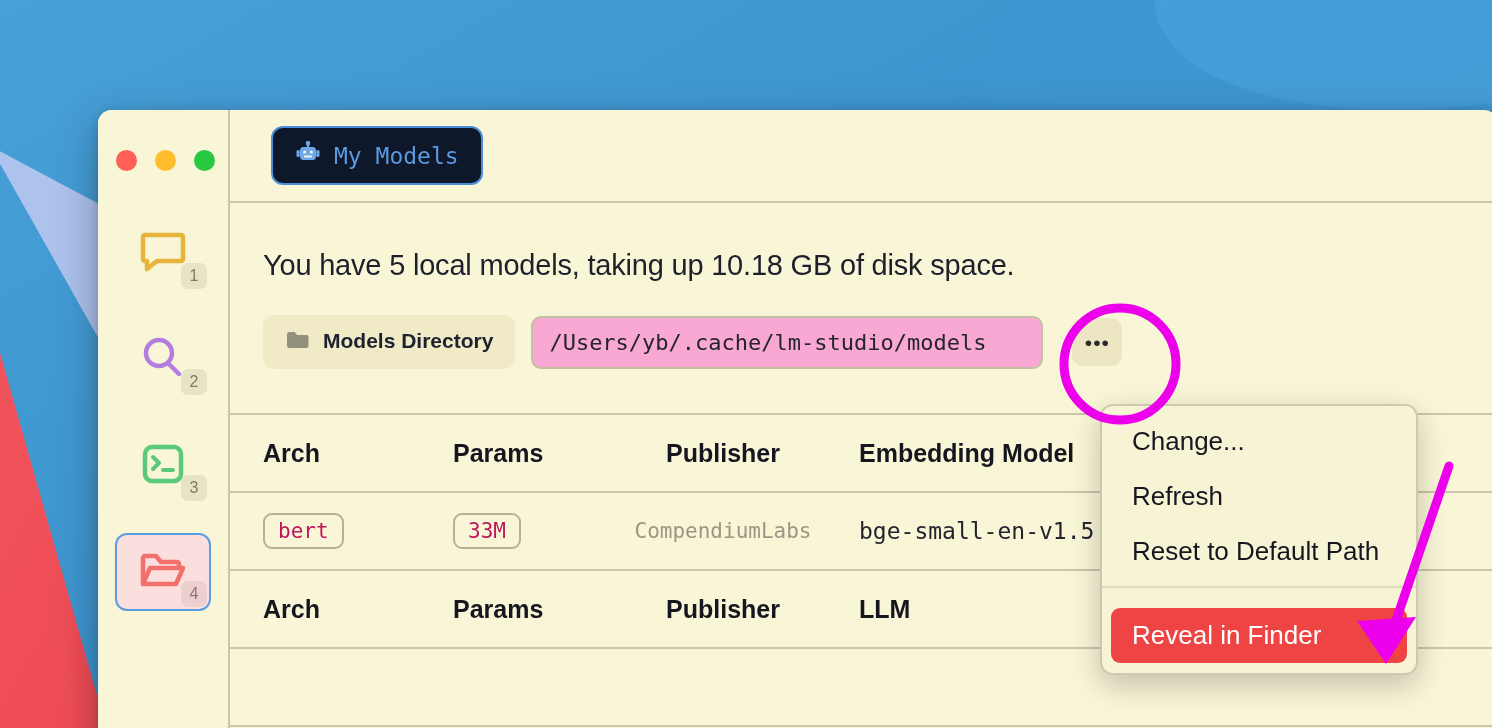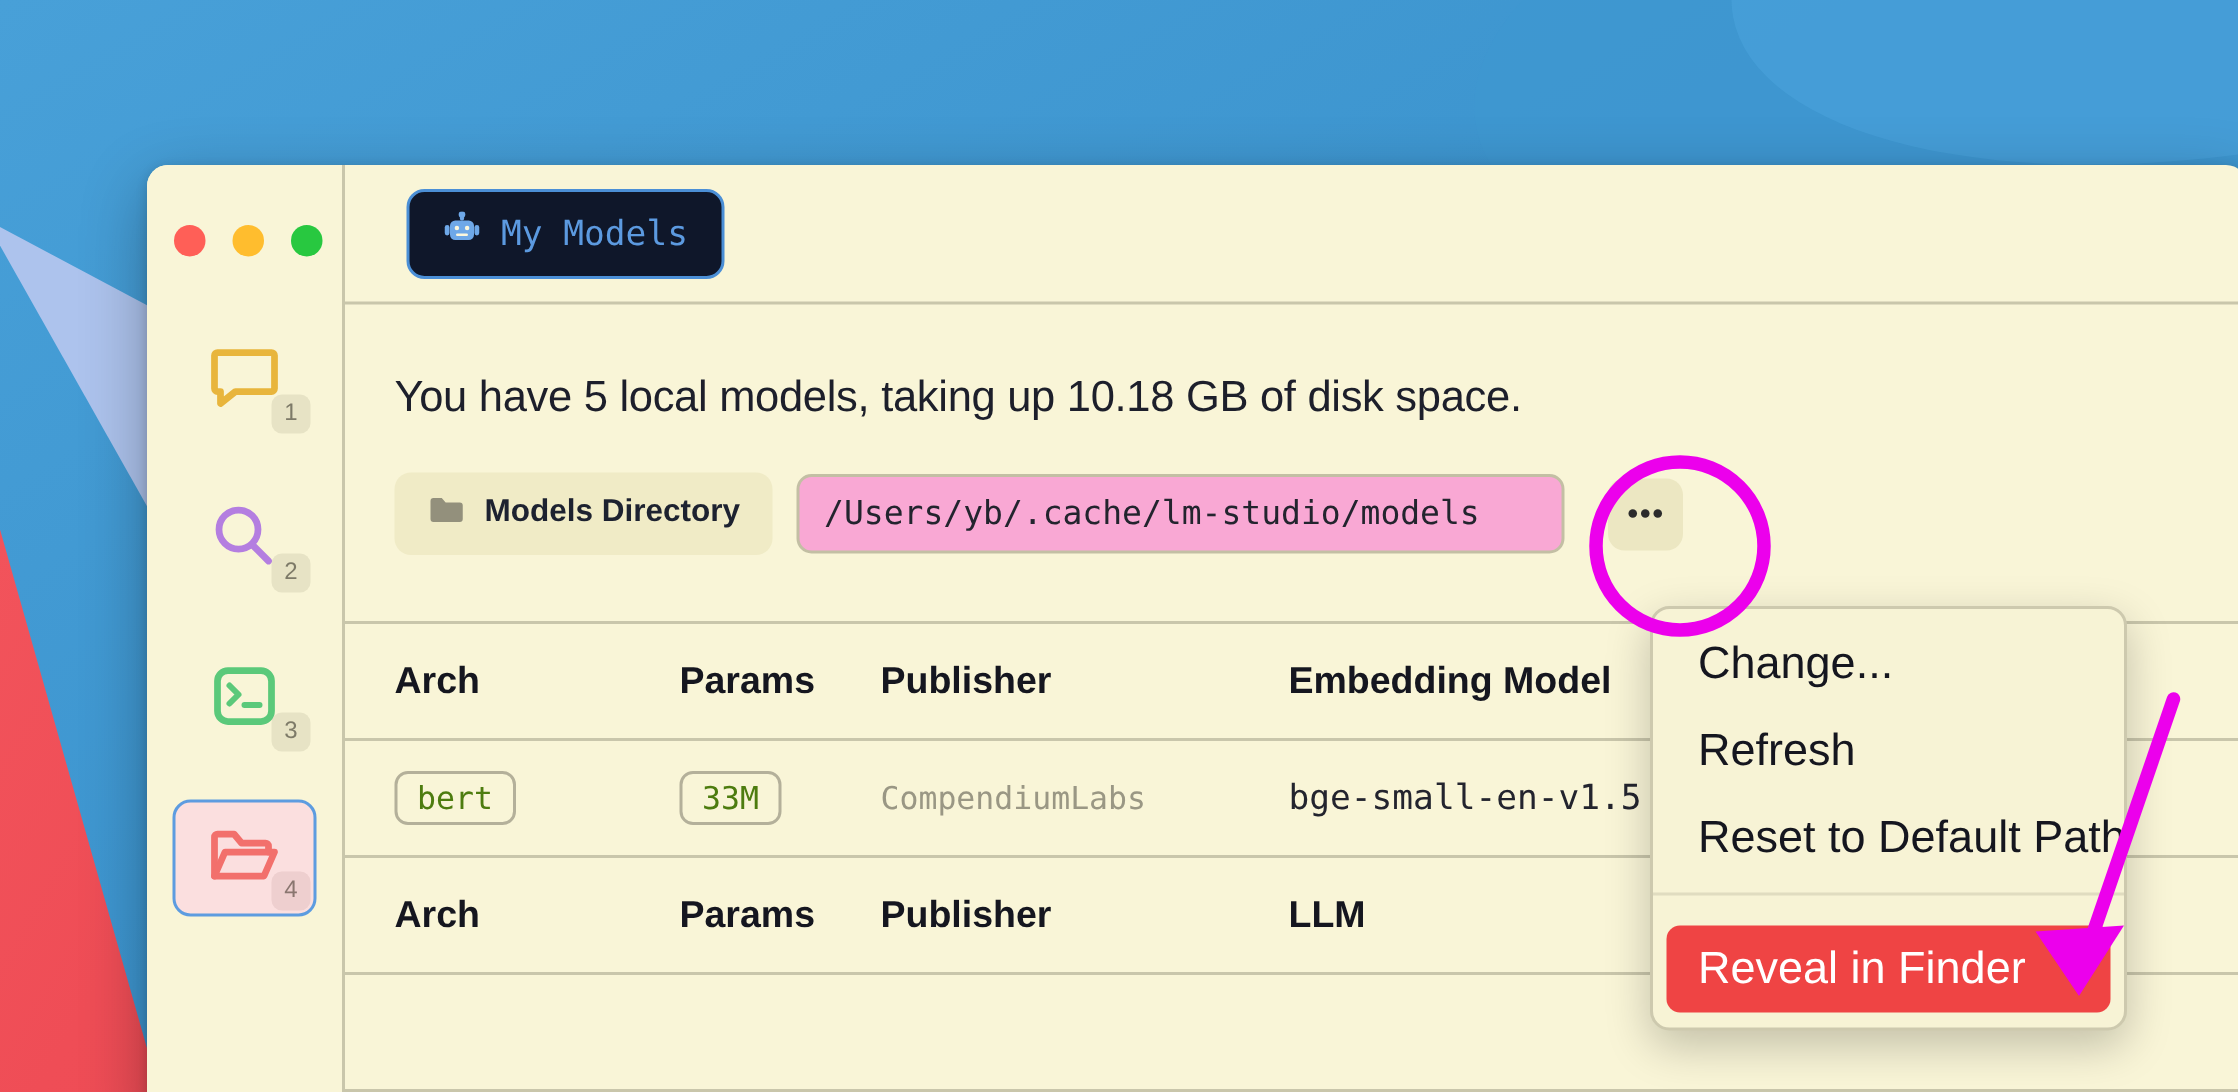--- a/index.html
+++ b/index.html
@@ -182,31 +182,31 @@
   #table { margin-top: 44px; border-top: 2px solid #c9c6ab; }
   .trow {
     display: flex; align-items: center;
     height: 78px;
     border-bottom: 2px solid #c9c6ab;
     padding-left: 33px;
   }
   .trow.header { font-size: 25px; font-weight: bold; color: #15161f; }
   .c-arch   { flex: 0 0 190px; }
   .c-params { flex: 0 0 134px; }
-  .c-pub    { flex: 0 0 272px; }
+  .c-pub    { flex: 0 0 272px; text-align: center; }
   .c-name   { flex: 1 1 auto; }
 
   .badge {
     display: inline-block;
     border: 2px solid #b4b09a;
     border-radius: 9px;
     padding: 4px 13px;
     font-family: "DejaVu Sans Mono", monospace;
     font-size: 21px;
-    color: #4d7c0f;
+    color: #be185d;
   }
   .pub-text {
     font-family: "DejaVu Sans Mono", monospace;
     font-size: 21px;
     color: #9a9784;
   }
   .name-text {
     font-family: "DejaVu Sans Mono", monospace;
     font-size: 23px;
     color: #23242e;
@@ -219,21 +219,21 @@
     left: 1100px; top: 404px;
     width: 318px;
     background: #f7f3d5;
     border: 2px solid #cdc9ae;
     border-radius: 13px;
     box-shadow: 0 10px 30px rgba(0,0,0,.22);
     padding: 8px 0 10px 0;
     z-index: 40;
   }
   .menu-item {
-    font-size: 30px;
+    font-size: 26px;
     color: #15161f;
     padding: 12px 10px 12px 21px;
     margin: 0 9px;
     border-radius: 9px;
     cursor: pointer;
     white-space: nowrap;
   }
   .menu-sep { height: 2px; background: #e0dcc0; margin: 7px 0 6px 0; }
   .menu-item.highlight {
     background: #ef4444;

